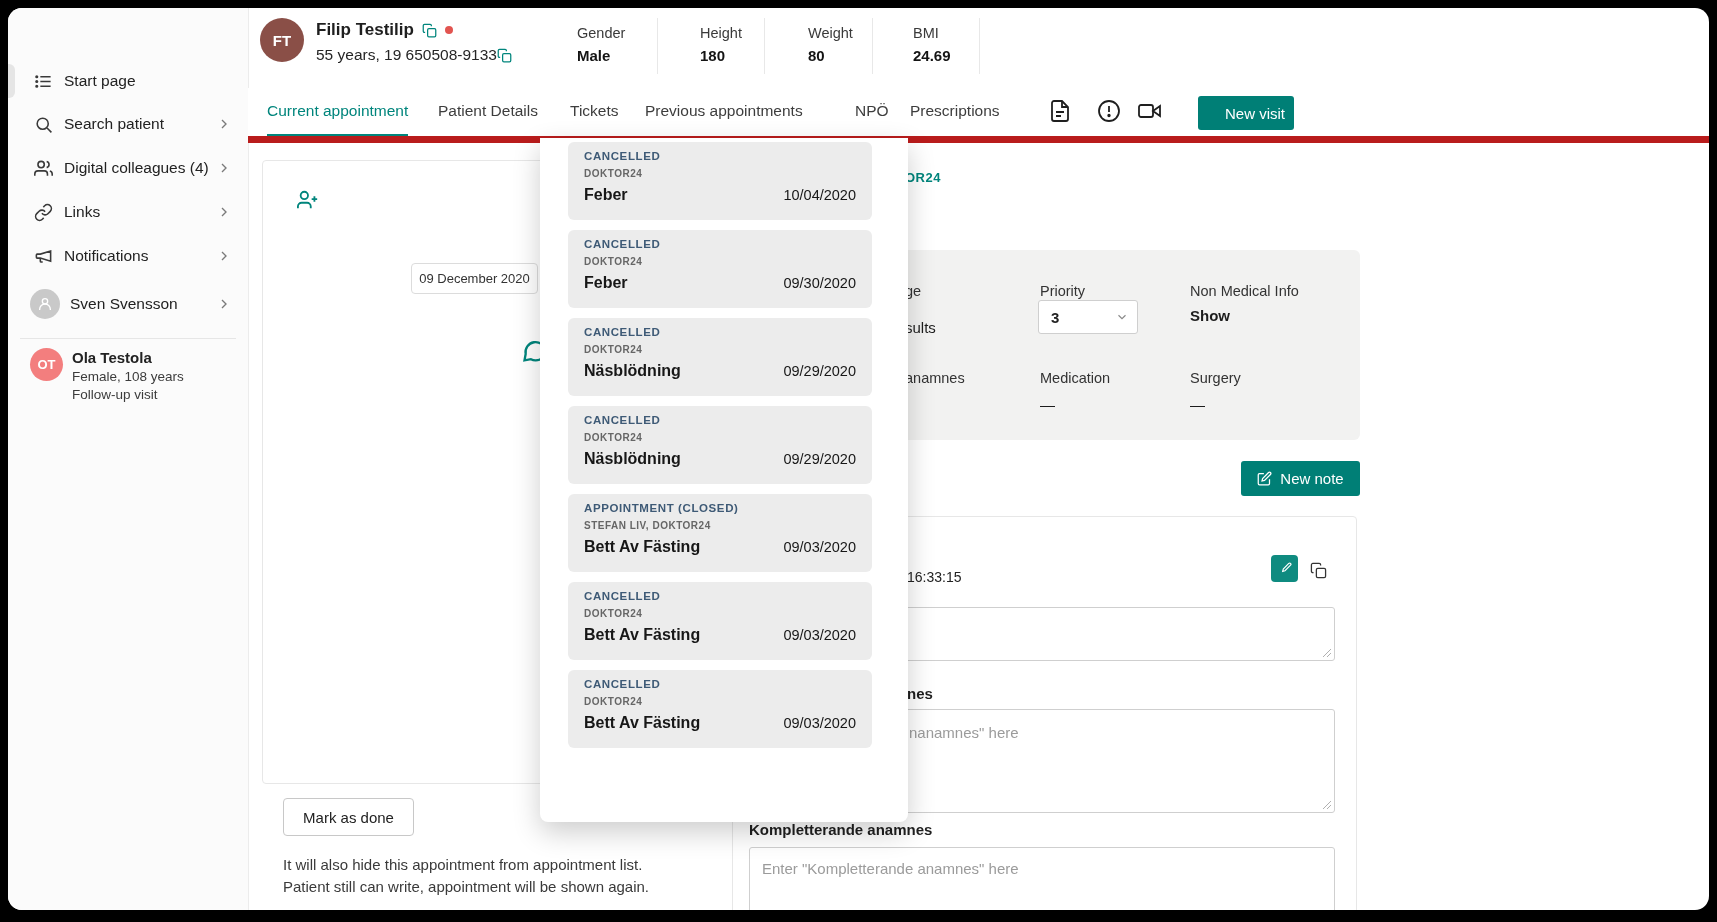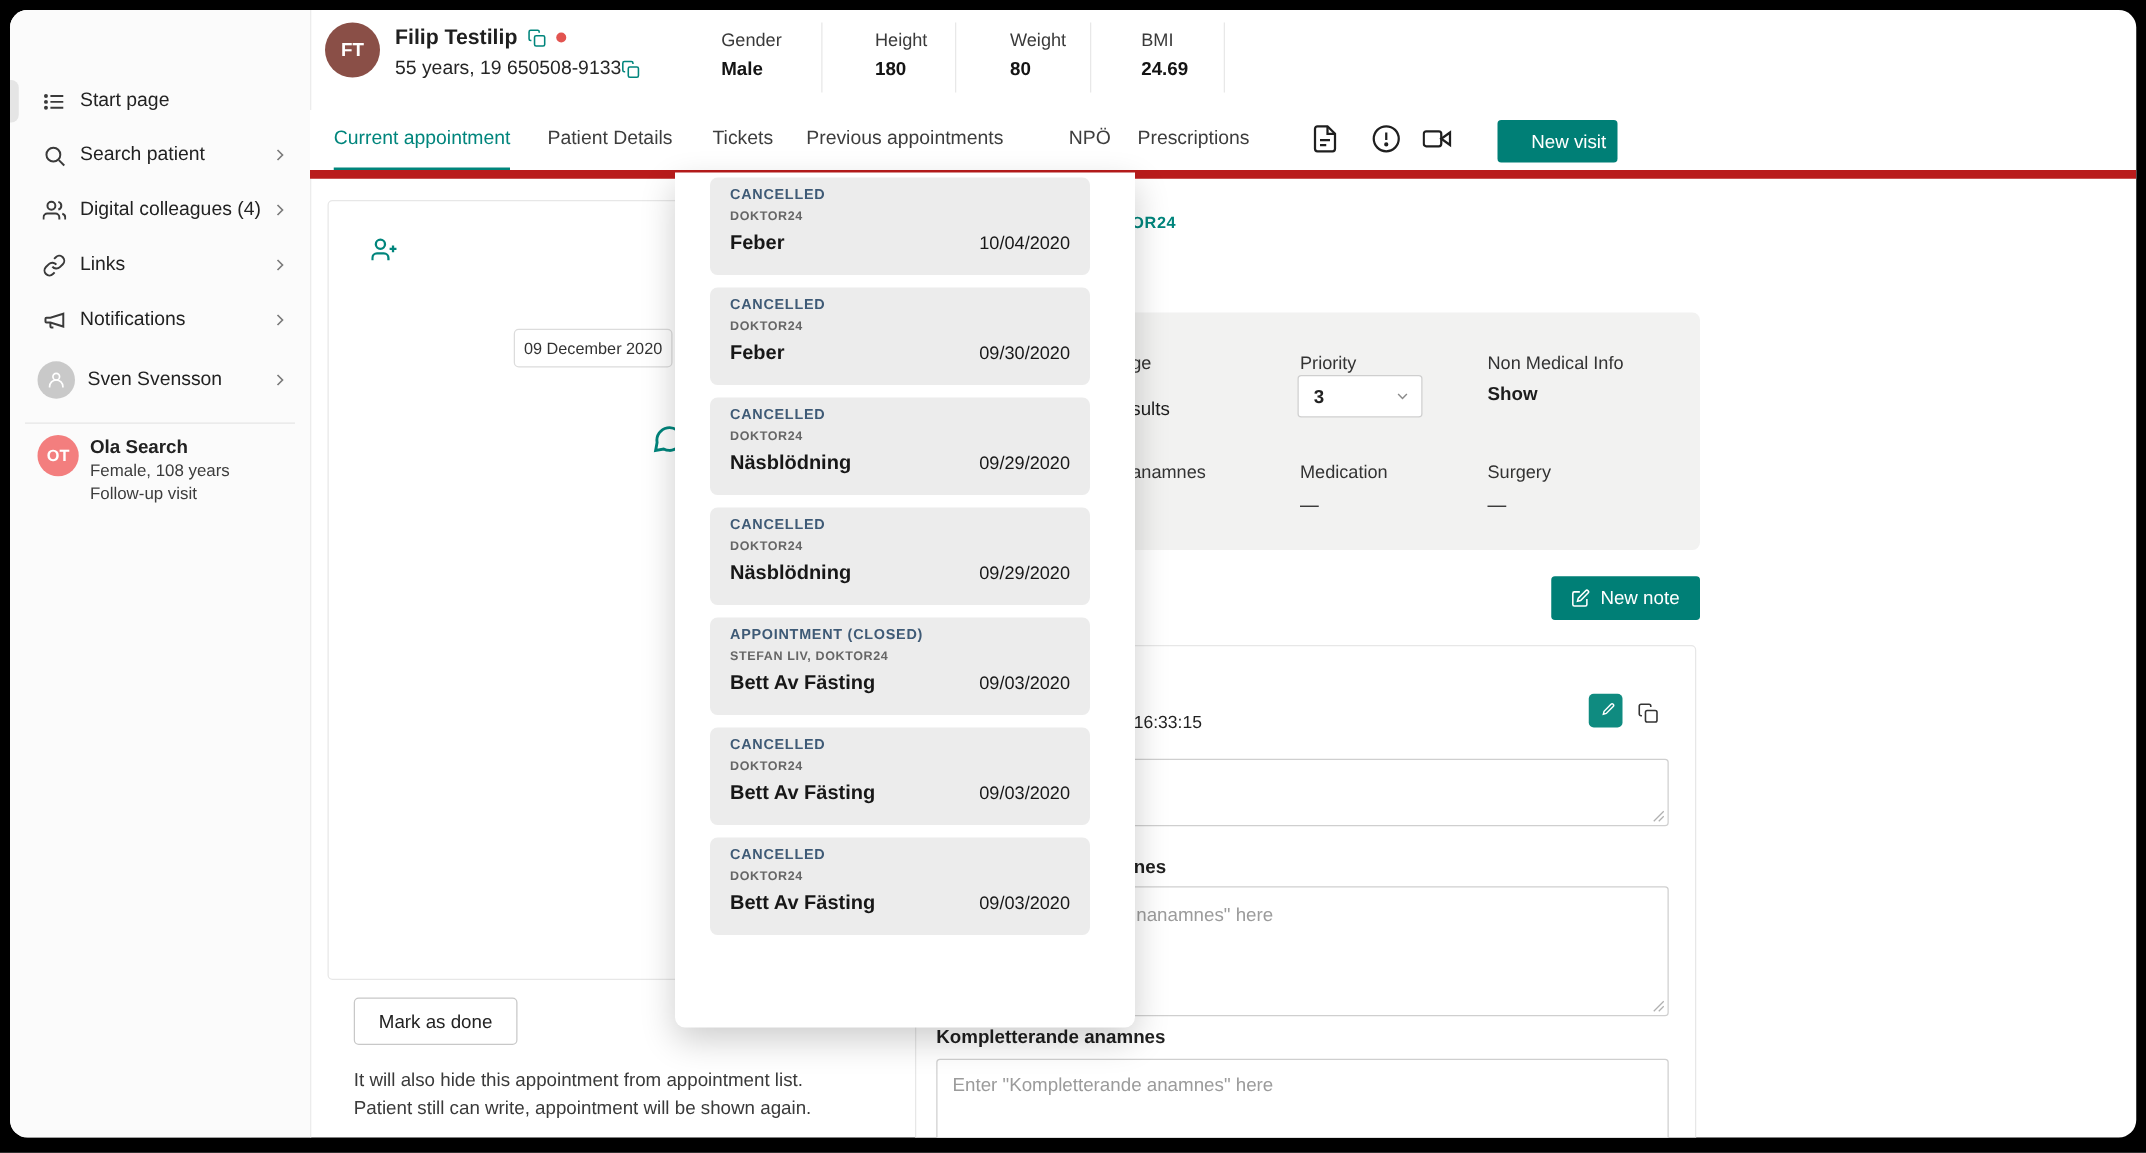--- a/index.html
+++ b/index.html
@@ -178,21 +178,21 @@
         <svg viewBox="0 0 24 24" fill="none" stroke="currentColor" stroke-width="2">
               <polyline points="9 6 15 12 9 18"></polyline>
             </svg>
       </span>
     </div>
 
     <div class="side-divider"></div>
 
     <div>
       <span class="avatar ot-avatar">OT</span>
-      <div class="ola-name">Ola Search</div>
+      <div class="ola-name">Ola Testola</div>
       <div class="ola-l2">Female, 108 years</div>
       <div class="ola-l3">Follow-up visit</div>
     </div>
   </div>
 
   <div>
     <div class="abs avatar ft-avatar">FT</div>
     <div class="abs pt-name">
       <span>Filip Testilip</span>
       <span class="copy-ic">

